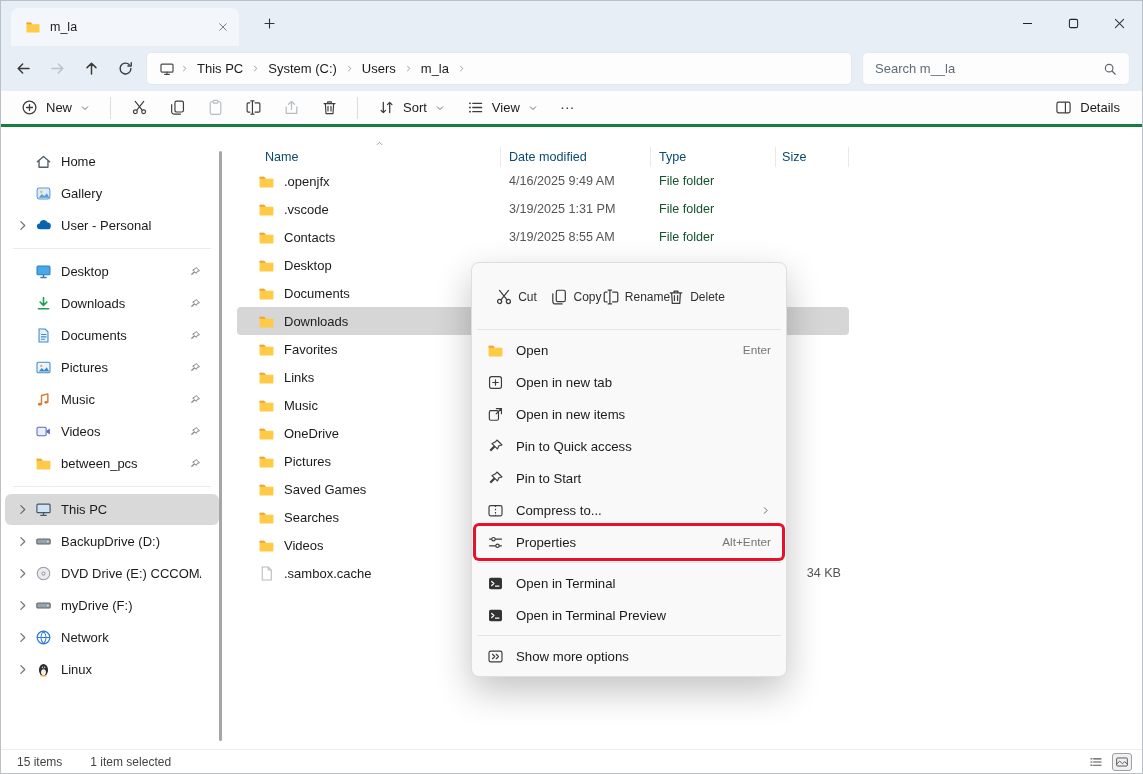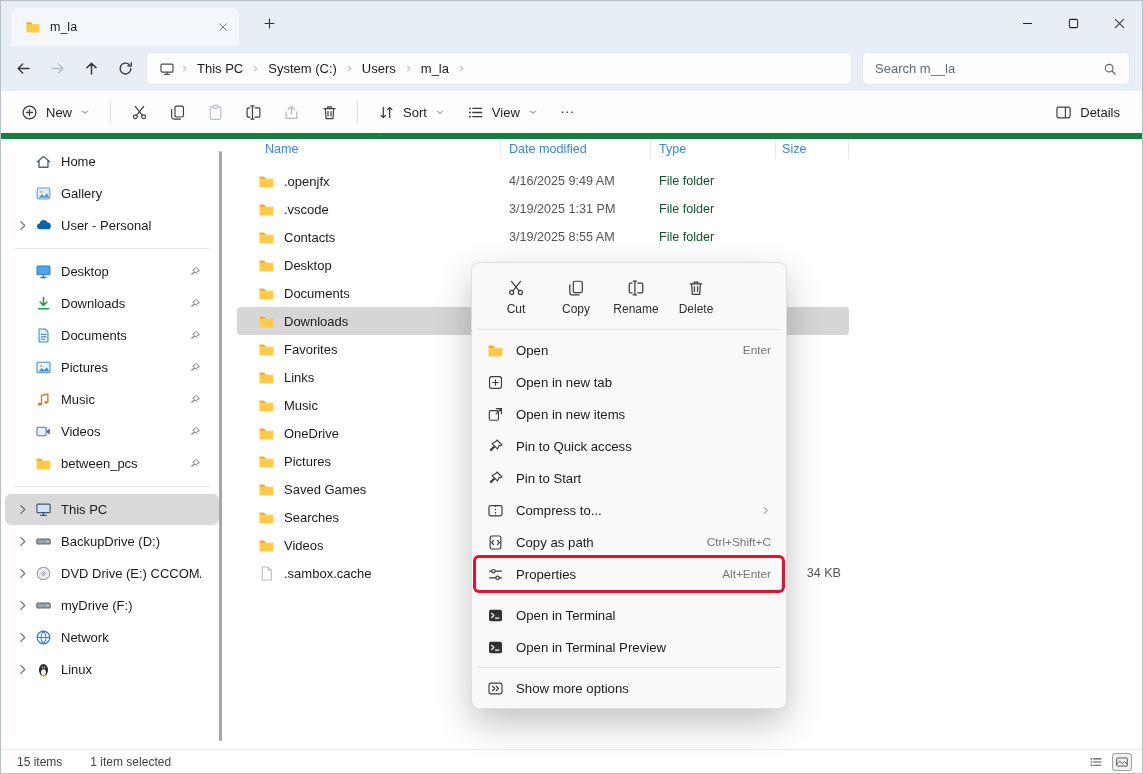--- a/index.html
+++ b/index.html
@@ -24,21 +24,21 @@
 .nav .ic{width:17px;height:17px}
 .crumbbar{flex:1;height:33px;background:#fdfdfe;border:1px solid #e3e8ee;border-radius:5px;display:flex;align-items:center;padding:0 8px;margin-right:10px;min-width:0;overflow:hidden}
 .bc-item{padding:3px 7px;border-radius:4px;white-space:nowrap}
 .bc-chev{width:9px;height:9px;margin:0 1px;opacity:.8}
 .searchbox{width:268px;height:33px;background:#fdfdfe;border:1px solid #e3e8ee;border-radius:5px;display:flex;align-items:center;padding:0 12px;}
 .searchbox input{border:0;outline:0;background:transparent;flex:1;font:inherit;color:#333;min-width:0}
 .searchbox input::placeholder{color:#5f6b76}
 .searchbox .ic{width:14px;height:14px}
 
 
-.toolbar{position:absolute;left:0;top:90px;right:0;height:48px;background:#fdfdfe;border-bottom:6px solid #15803d;display:flex;align-items:center;padding:0 12px 0 10px;gap:2px}
+.toolbar{position:absolute;left:0;top:90px;right:0;height:36px;background:#fdfdfe;border-bottom:3px solid #15803d;display:flex;align-items:center;padding:0 12px 0 10px;gap:2px}
 .tb-btn{display:flex;align-items:center;gap:8px;padding:0 10px;height:34px;border-radius:5px}
 .tb-btn .ic{width:17px;height:17px}
 .tb-btn .chev{width:10px;height:10px}
 .tb-ic{width:36px;height:34px;display:flex;align-items:center;justify-content:center;border-radius:5px}
 .tb-ic .ic{width:17px;height:17px}
 .tb-sep{width:1px;height:22px;background:#dcdcdc;margin:0 8px}
 .tb-more{font-size:15px;letter-spacing:1px;color:#3d3d3d;line-height:10px;padding-bottom:8px}
 .tb-spacer{flex:1}
 
 
@@ -47,41 +47,41 @@
 .si .chev{width:15px;height:15px;margin-right:5px;opacity:.85}
 .si .chev.empty{visibility:hidden}
 .si .ico{width:17px;height:17px;margin-right:9px}
 .si-label{white-space:nowrap;overflow:hidden;flex:1;font-size:13px}
 .si .pin{width:12px;height:12px;margin-left:6px}
 .si.selected{background:#d9d9d9}
 .sdiv{height:1px;background:#ebebeb;margin:7px 12px}
 .v-scrollbar{position:absolute;left:218px;top:150px;width:3px;height:590px;background:#a6a6a6;border-radius:2px;z-index:3}
 
 
-.headers{position:absolute;left:236px;top:138px;height:28px;display:flex;align-items:flex-start;color:#3b82f6;font-size:12.6px}
+.headers{position:absolute;left:236px;top:138px;height:28px;display:flex;align-items:flex-end;color:#0c4a6e;font-size:12.6px}
 .hc{display:flex;align-items:center;height:20px;border-right:1px solid #e9e9e9;position:relative}
 .hc.name{width:264px;padding-left:28px}
 .hc.date{width:150px;padding-left:8px}
 .hc.type{width:125px;padding-left:8px}
 .hc.size{width:73px;padding-left:6px}
 .sort-caret{position:absolute;left:138px;top:-8px;width:9px;height:9px}
 .file-list{position:absolute;left:236px;top:166px;width:612px}
 .frow{display:flex;align-items:center;height:28px;border-radius:4px}
 .frow.selected{background:#d6d6d6}
 .fc{overflow:hidden;white-space:nowrap}
 .fc.name{width:264px;display:flex;align-items:center;gap:9px;padding-left:21px}
 .fc.name .ic{width:17px;height:17px}
 .fc.date{width:150px;padding-left:8px;color:#555;font-size:12.6px}
 .fc.type{width:125px;padding-left:8px;color:#14532d;font-size:12.6px}
 .fc.size{width:73px;padding-right:8px;color:#555;font-size:12.6px;text-align:right}
 
 
 .menu{position:absolute;left:470px;top:261px;width:316px;background:#f9f9f9;border:1px solid #dedede;border-radius:8px;box-shadow:0 14px 36px rgba(0,0,0,.24);padding:4px;z-index:10}
 .quick{display:flex;gap:4px;padding:4px 6px 2px 12px}
-.quick-item{width:56px;height:52px;display:flex;flex-direction:column;align-items:center;justify-content:center;gap:5px;border-radius:4px}
+.quick-item{width:56px;height:52px;display:flex;flex-direction:row;align-items:center;justify-content:center;gap:5px;border-radius:4px}
 .quick-item .ic{width:18px;height:18px}
 .q-label{font-size:12px;color:#2f2f2f}
 .menu-sep{height:1px;background:#e4e4e4;margin:4px 1px}
 .mi{height:32px;display:flex;align-items:center;gap:12px;padding:0 11px;border-radius:4px;font-size:13.2px;position:relative}
 .mi .ic{width:17px;height:17px}
 .mi-label{white-space:nowrap}
 .mi .sc{margin-left:auto;font-size:11.8px;color:#757575}
 .mi .sub{margin-left:auto;width:11px;height:11px}
 .mi.highlight{border-radius:3px}
 
@@ -880,30 +880,20 @@
               <path d="M8 3.4v1.4M8 6.4v1.4M8 9.4v1.4M8 12v1" stroke="#3d3d3d" stroke-width="1.1"></path>
             </svg>
           </span>
           <span class="mi-label">Compress to...</span>
           <span class="ic sub">
             <svg viewBox="0 0 16 16">
               <path d="M6.2 3.8 10.4 8l-4.2 4.2" fill="none" stroke-linecap="round" stroke-linejoin="round" stroke="#5a5a5a" stroke-width="1.3"></path>
             </svg>
           </span>
         </div>
-        <div class="mi">
-          <span class="ic">
-            <svg viewBox="0 0 16 16">
-              <rect x="3" y="1.9" width="10" height="12.2" rx="1.4" fill="none" stroke="#3d3d3d" stroke-width="1.1"></rect>
-              <path d="M6.2 6 4.4 8l1.8 2M9.8 6l1.8 2-1.8 2" fill="none" stroke-linecap="round" stroke-linejoin="round" stroke="#3d3d3d" stroke-width="1.1"></path>
-            </svg>
-          </span>
-          <span class="mi-label">Copy as path</span>
-          <span class="sc">Ctrl+Shift+C</span>
-        </div>
         <div class="mi highlight" style="box-shadow: rgb(232, 17, 45) 0px 0px 0px 3px;">
           <span class="ic">
             <svg viewBox="0 0 16 16">
               <path d="M2.4 4.9h11.2M2.4 11.1h11.2" stroke="#3d3d3d" stroke-width="1.1" stroke-linecap="round"></path>
               <circle cx="6.1" cy="4.9" r="1.6" fill="#f9f9f9" stroke="#3d3d3d" stroke-width="1.1"></circle>
               <circle cx="9.9" cy="11.1" r="1.6" fill="#f9f9f9" stroke="#3d3d3d" stroke-width="1.1"></circle>
             </svg>
           </span>
           <span class="mi-label">Properties</span>
           <span class="sc">Alt+Enter</span>

